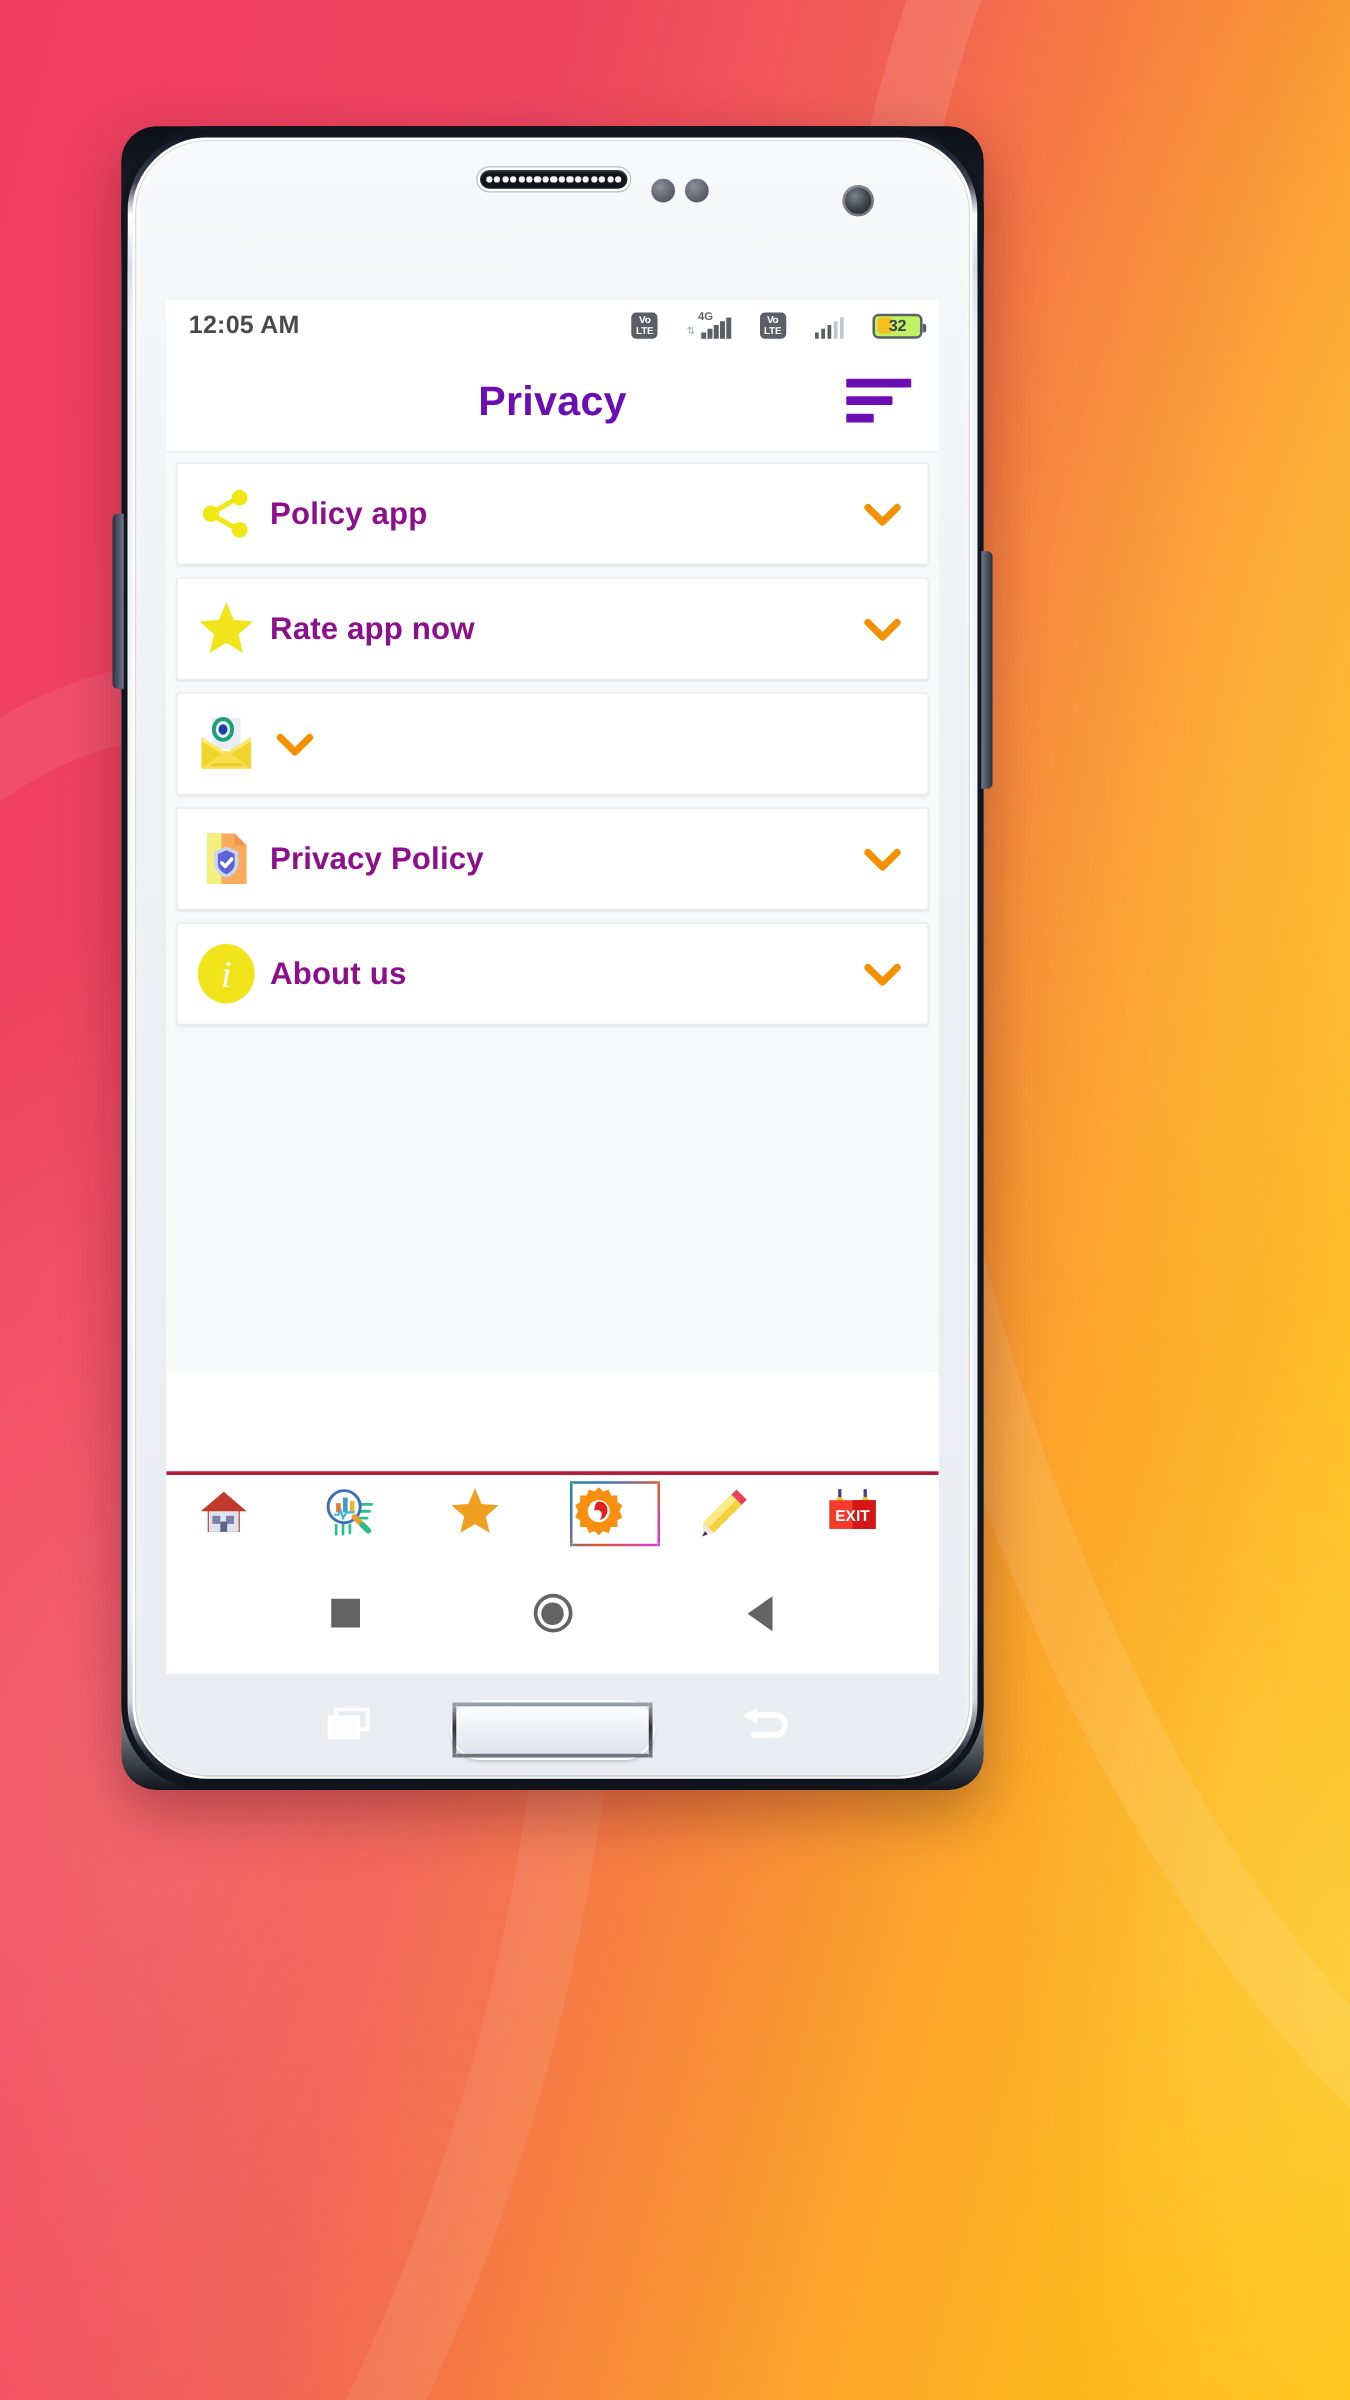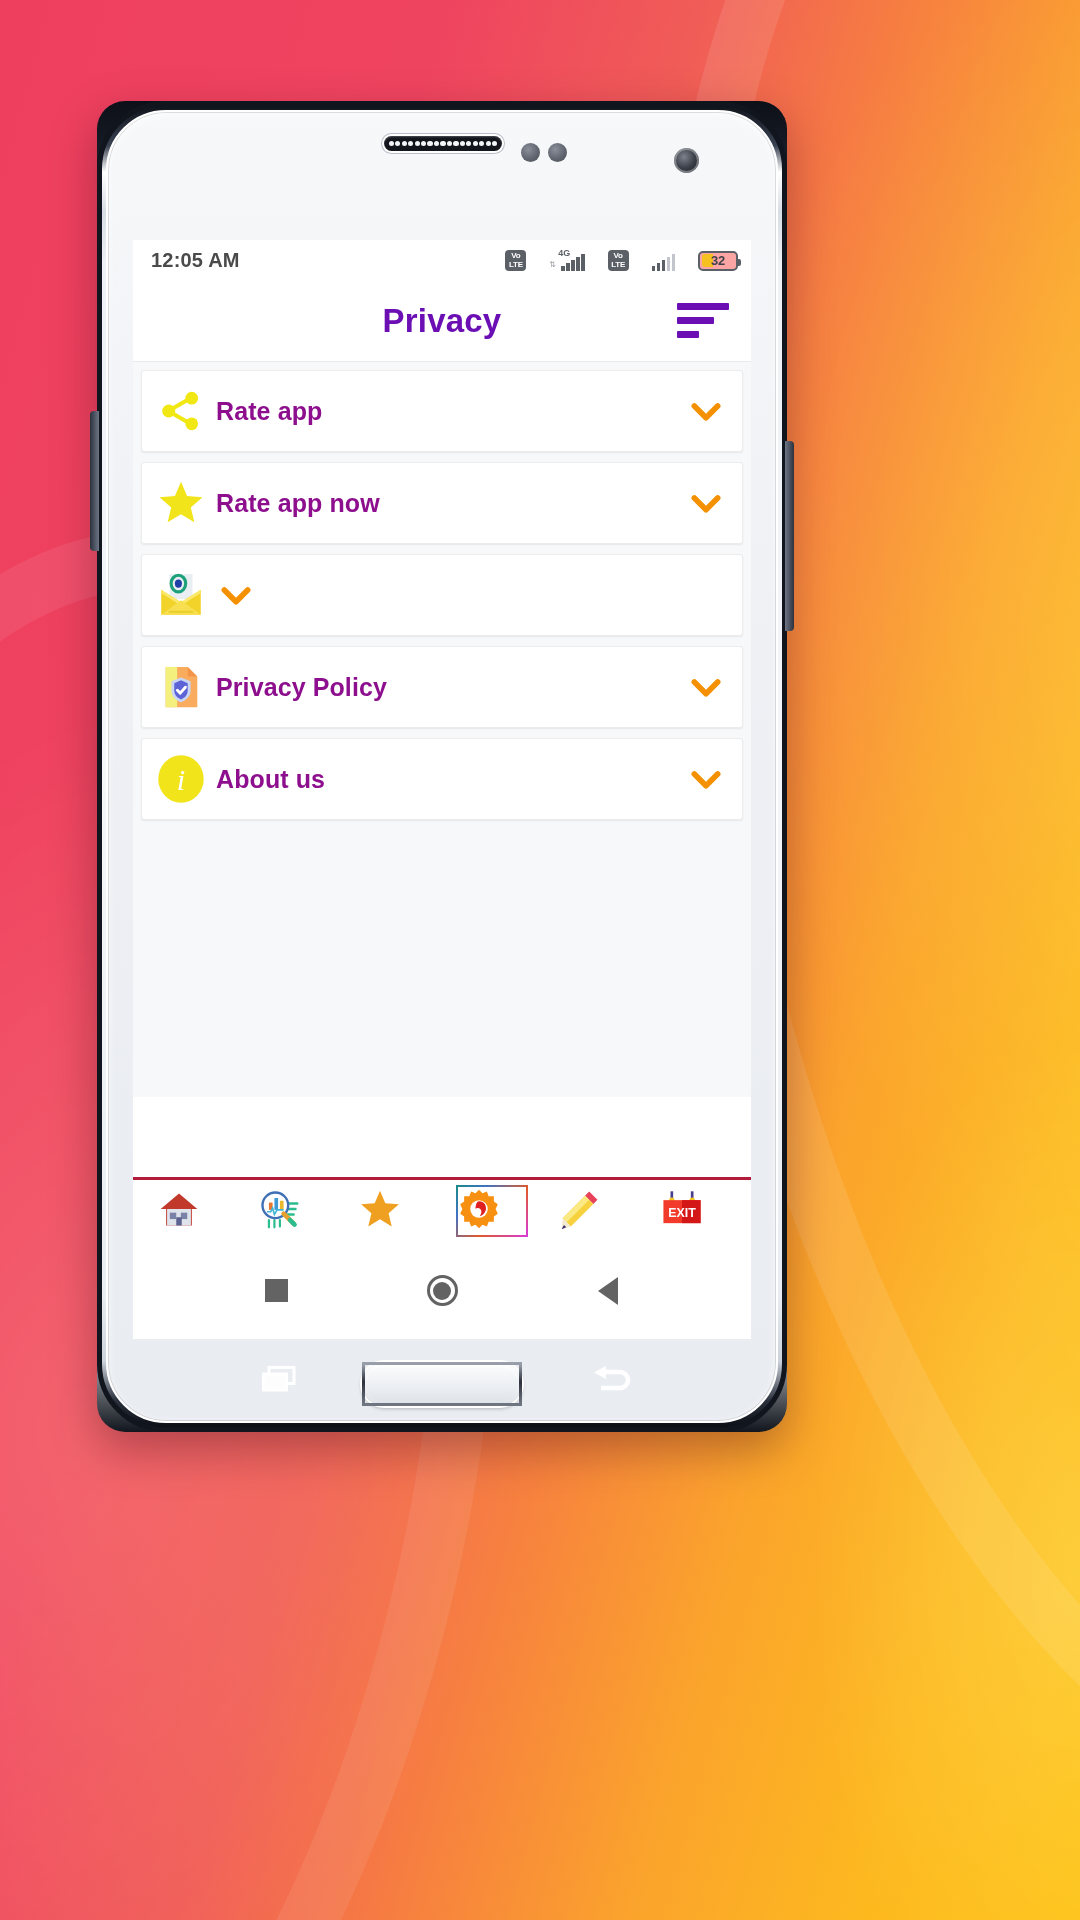--- a/index.html
+++ b/index.html
@@ -178,21 +178,21 @@
   .signal .bars span.dim { background: #c2c6cc; }
   .signal .bars span:nth-child(1) { height: 5px; }
   .signal .bars span:nth-child(2) { height: 8px; }
   .signal .bars span:nth-child(3) { height: 11px; }
   .signal .bars span:nth-child(4) { height: 14px; }
   .signal .bars span:nth-child(5) { height: 17px; }
   #battery {
     position: relative; width: 40px; height: 20px;
     border: 2px solid #5b5f66; border-radius: 5px;
     display: flex; align-items: center; justify-content: center;
-    background: #fca5a5;
+    background: #bef264;
   }
   #battery::after {
     content: ''; position: absolute; right: -5px; top: 6px;
     width: 3px; height: 7px; background: #5b5f66; border-radius: 0 2px 2px 0;
   }
   #battery-fill {
     position: absolute; left: 1.5px; top: 1.5px; bottom: 1.5px;
     width: 32%; background: #f6c01e; border-radius: 3px 0 0 3px;
   }
   #battery-text {
@@ -390,21 +390,21 @@
 
       <div class="list-item">
         <div class="li-icon">
           <svg width="46" height="46" viewBox="0 0 24 24">
             <path d="M8.1 13.6 15.1 17.6M15.1 6.4 8.1 10.4" stroke="#f0e713" stroke-width="2.1" fill="none"></path>
             <circle cx="17.6" cy="5.3" r="3.3" fill="#f0e713"></circle>
             <circle cx="17.6" cy="18.7" r="3.3" fill="#f0e713"></circle>
             <circle cx="5.6" cy="12" r="3.4" fill="#f0e713"></circle>
           </svg>
         </div>
-        <div class="li-label">Rate app</div>
+        <div class="li-label">Policy app</div>
         <div class="li-chevron">
           <svg width="40" height="40" viewBox="0 0 24 24">
             <path d="M5 9 L12 16 L19 9" stroke="#f59000" stroke-width="3.4" fill="none" stroke-linecap="round" stroke-linejoin="round"></path>
           </svg>
         </div>
       </div>
 
       <div class="list-item">
         <div class="li-icon">
           <svg width="50" height="50" viewBox="0 0 24 24">

